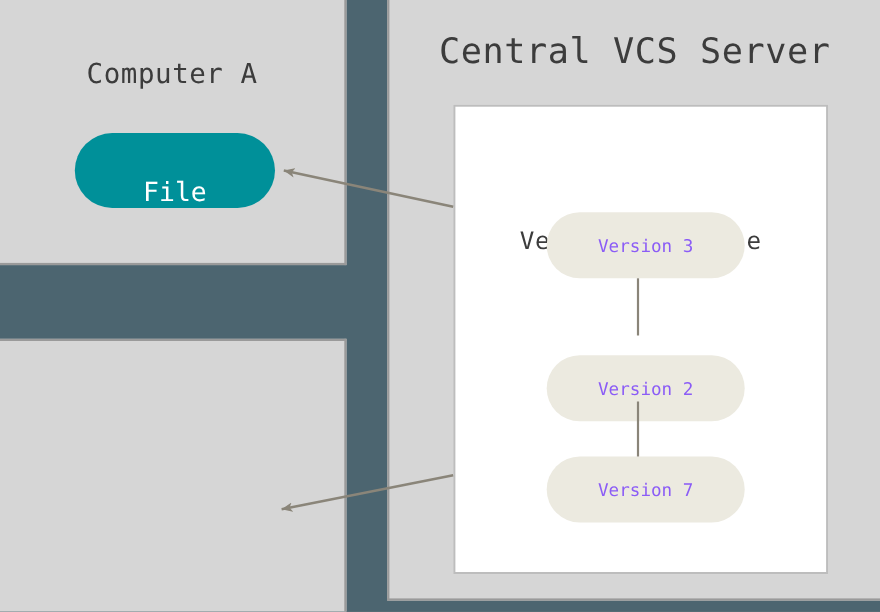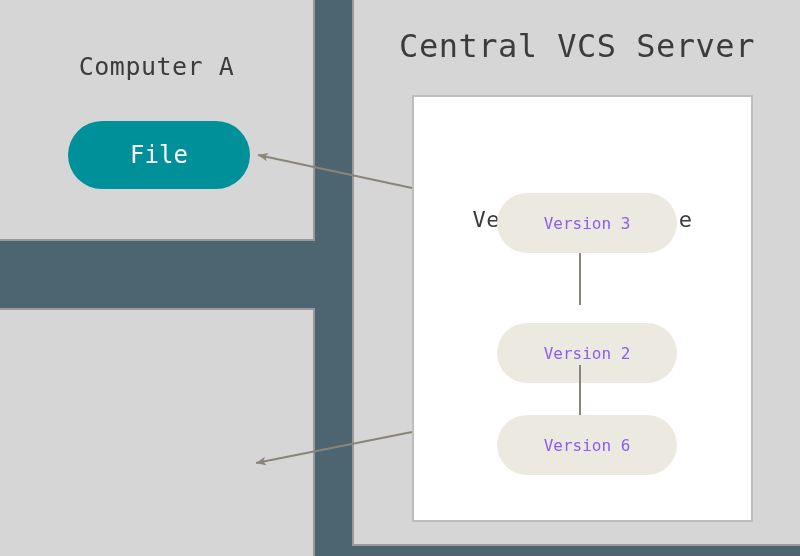--- a/index.html
+++ b/index.html
@@ -64,21 +64,21 @@
   }
   .pill-file {
     background: #009099;
     color: #ffffff;
     border-radius: 999px;
     font-size: 24px;
     width: 182px;
     height: 68px;
     left: 68px;
   }
-  #file-a { top: 121px; }
+  #file-a { top: 121px; align-items: flex-end; }
 
   .pill-version {
     background: #eceae0;
     color: #8b5cf6;
     border-radius: 999px;
     font-size: 16px;
     width: 180px;
     height: 60px;
     left: 497px;
   }
@@ -120,21 +120,21 @@
     <div class="box-title" id="title-version-db">Version Database</div>
   </div>
 
   <div class="pill pill-version" id="version-3">
     <span>Version 3</span>
   </div>
   <div class="pill pill-version" id="version-2">
     <span>Version 2</span>
   </div>
   <div class="pill pill-version" id="version-1">
-    <span>Version 6</span>
+    <span>Version 7</span>
   </div>
 
   <svg id="overlay" viewBox="0 0 800 556">
     <defs>
       <marker id="arrowhead" markerWidth="11" markerHeight="9" refX="10" refY="4.5" orient="auto" markerUnits="userSpaceOnUse">
         <path d="M10,4.5 L0,0.2 L2.6,4.5 L0,8.8 Z" fill="#8a8579"></path>
       </marker>
     </defs>
 
     <line x1="580" y1="253" x2="580" y2="305" stroke="#8a8579" stroke-width="2"></line>

